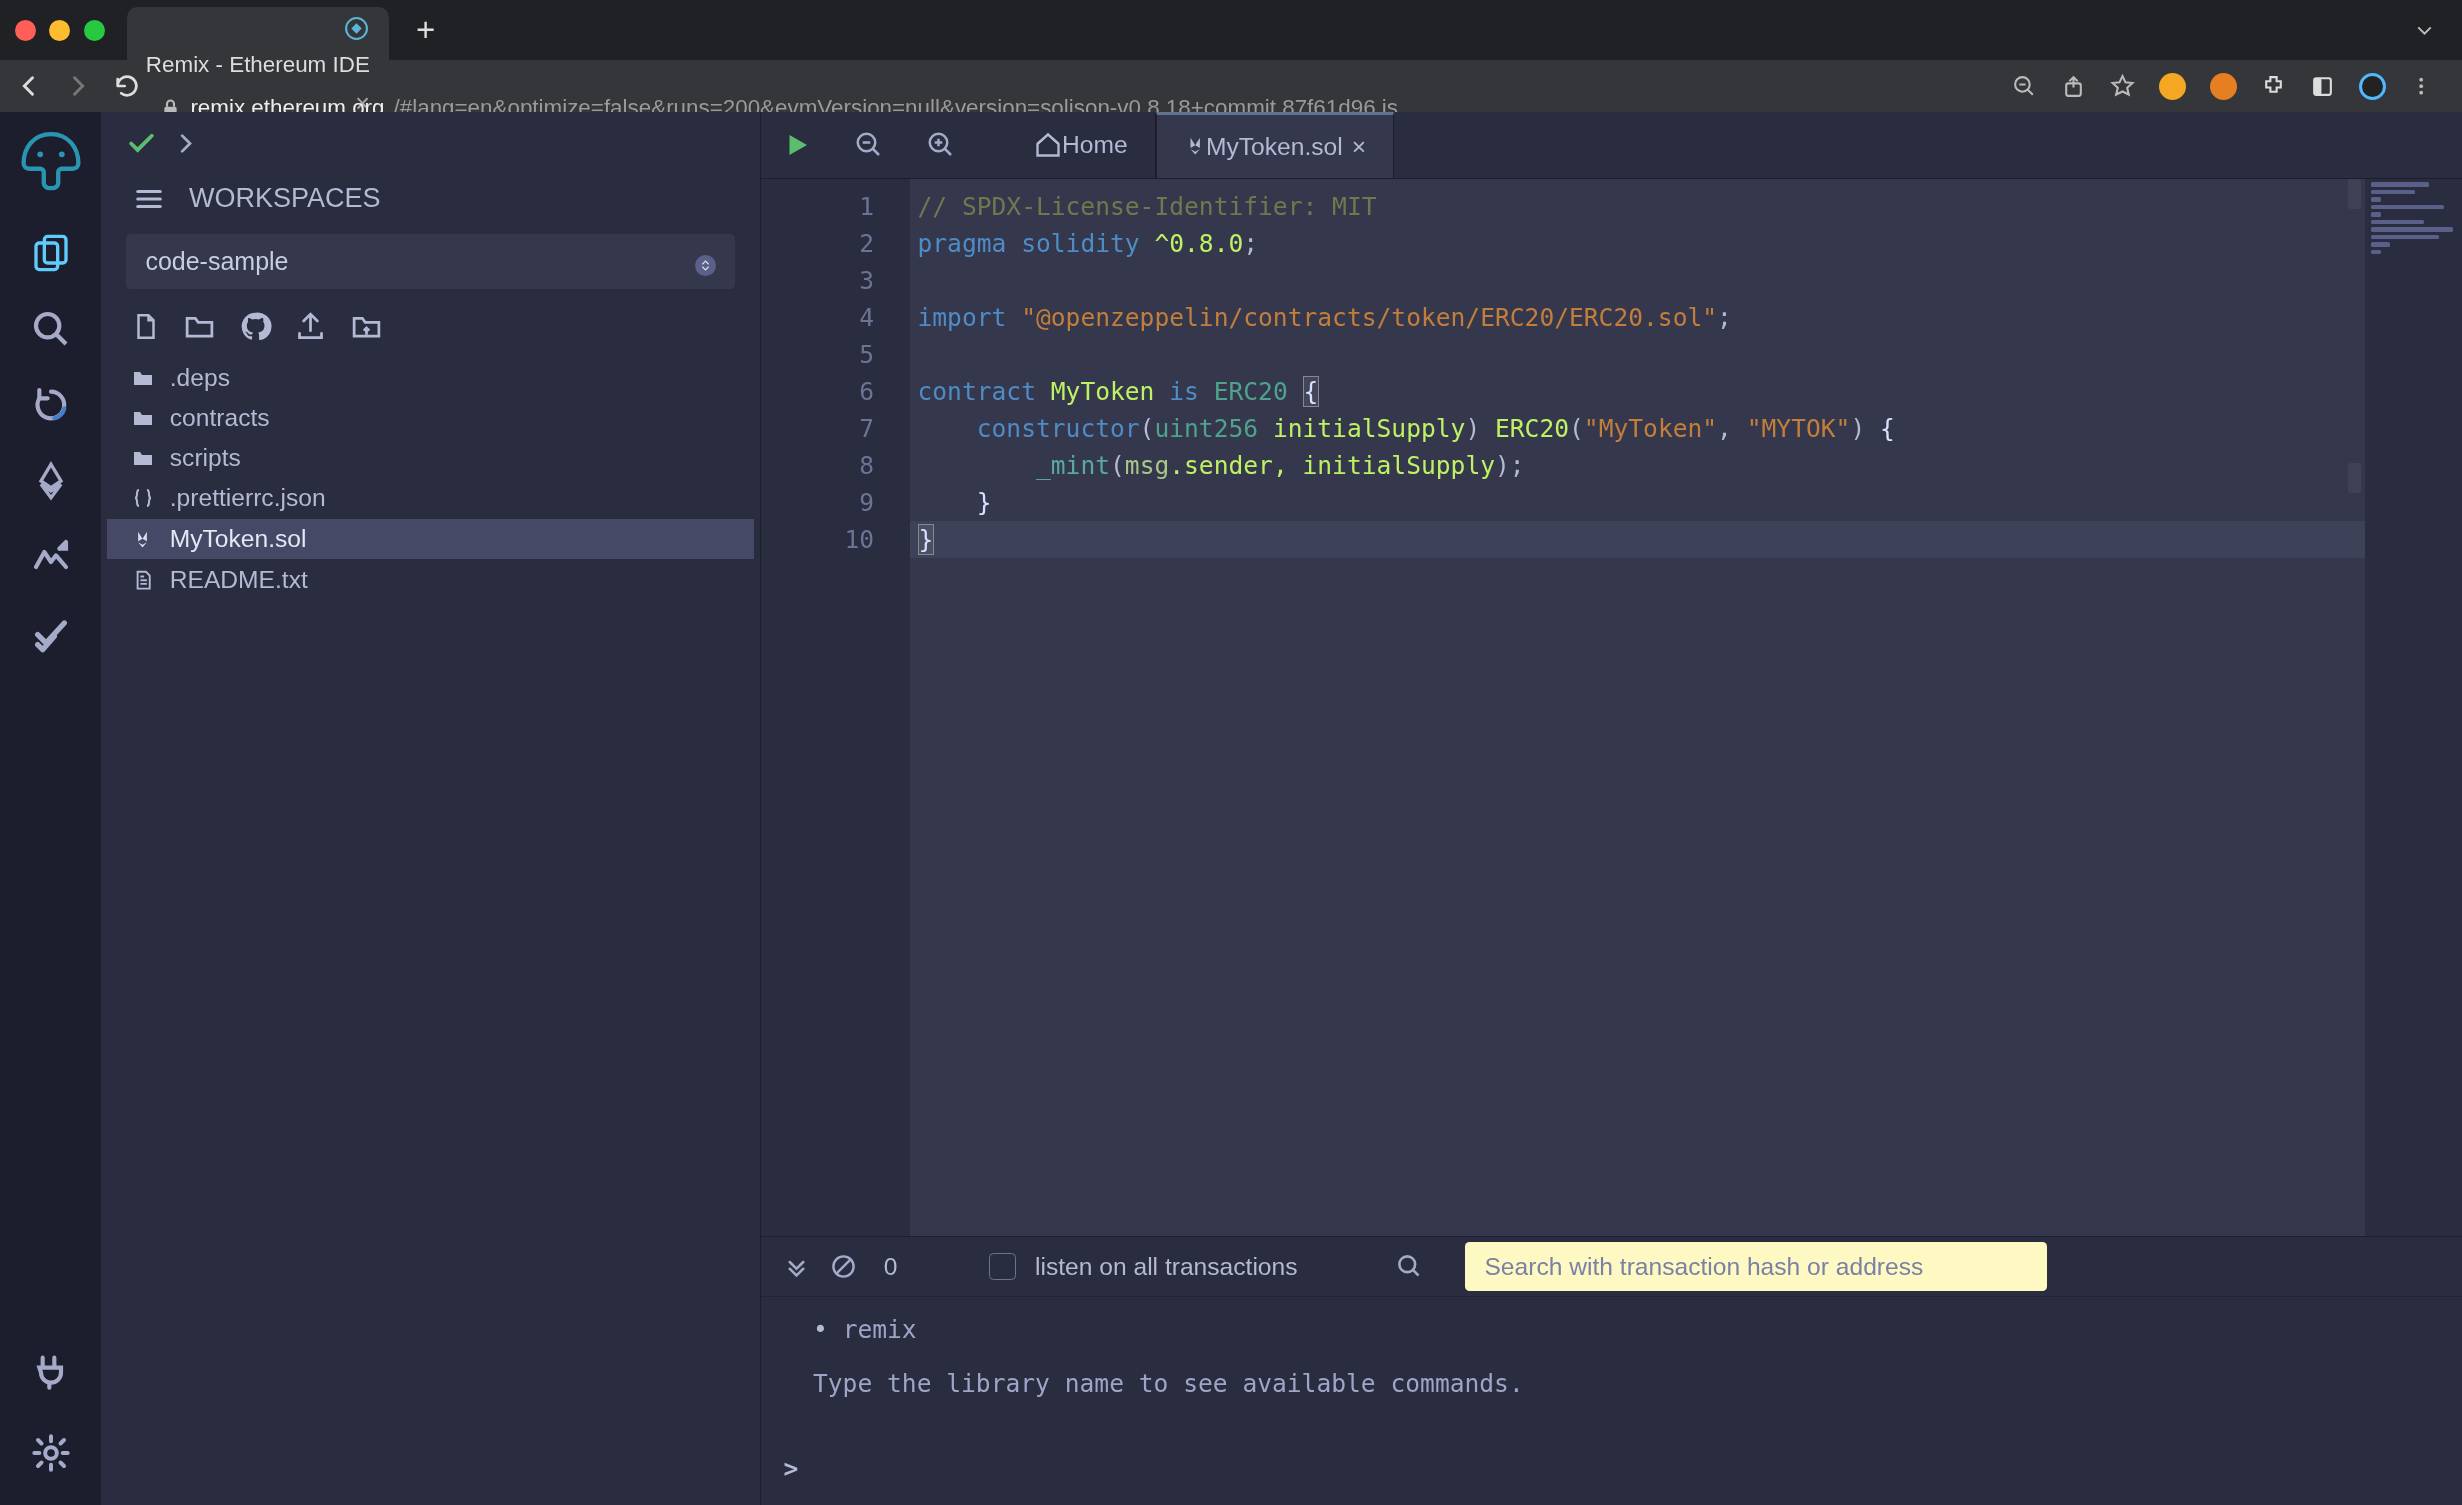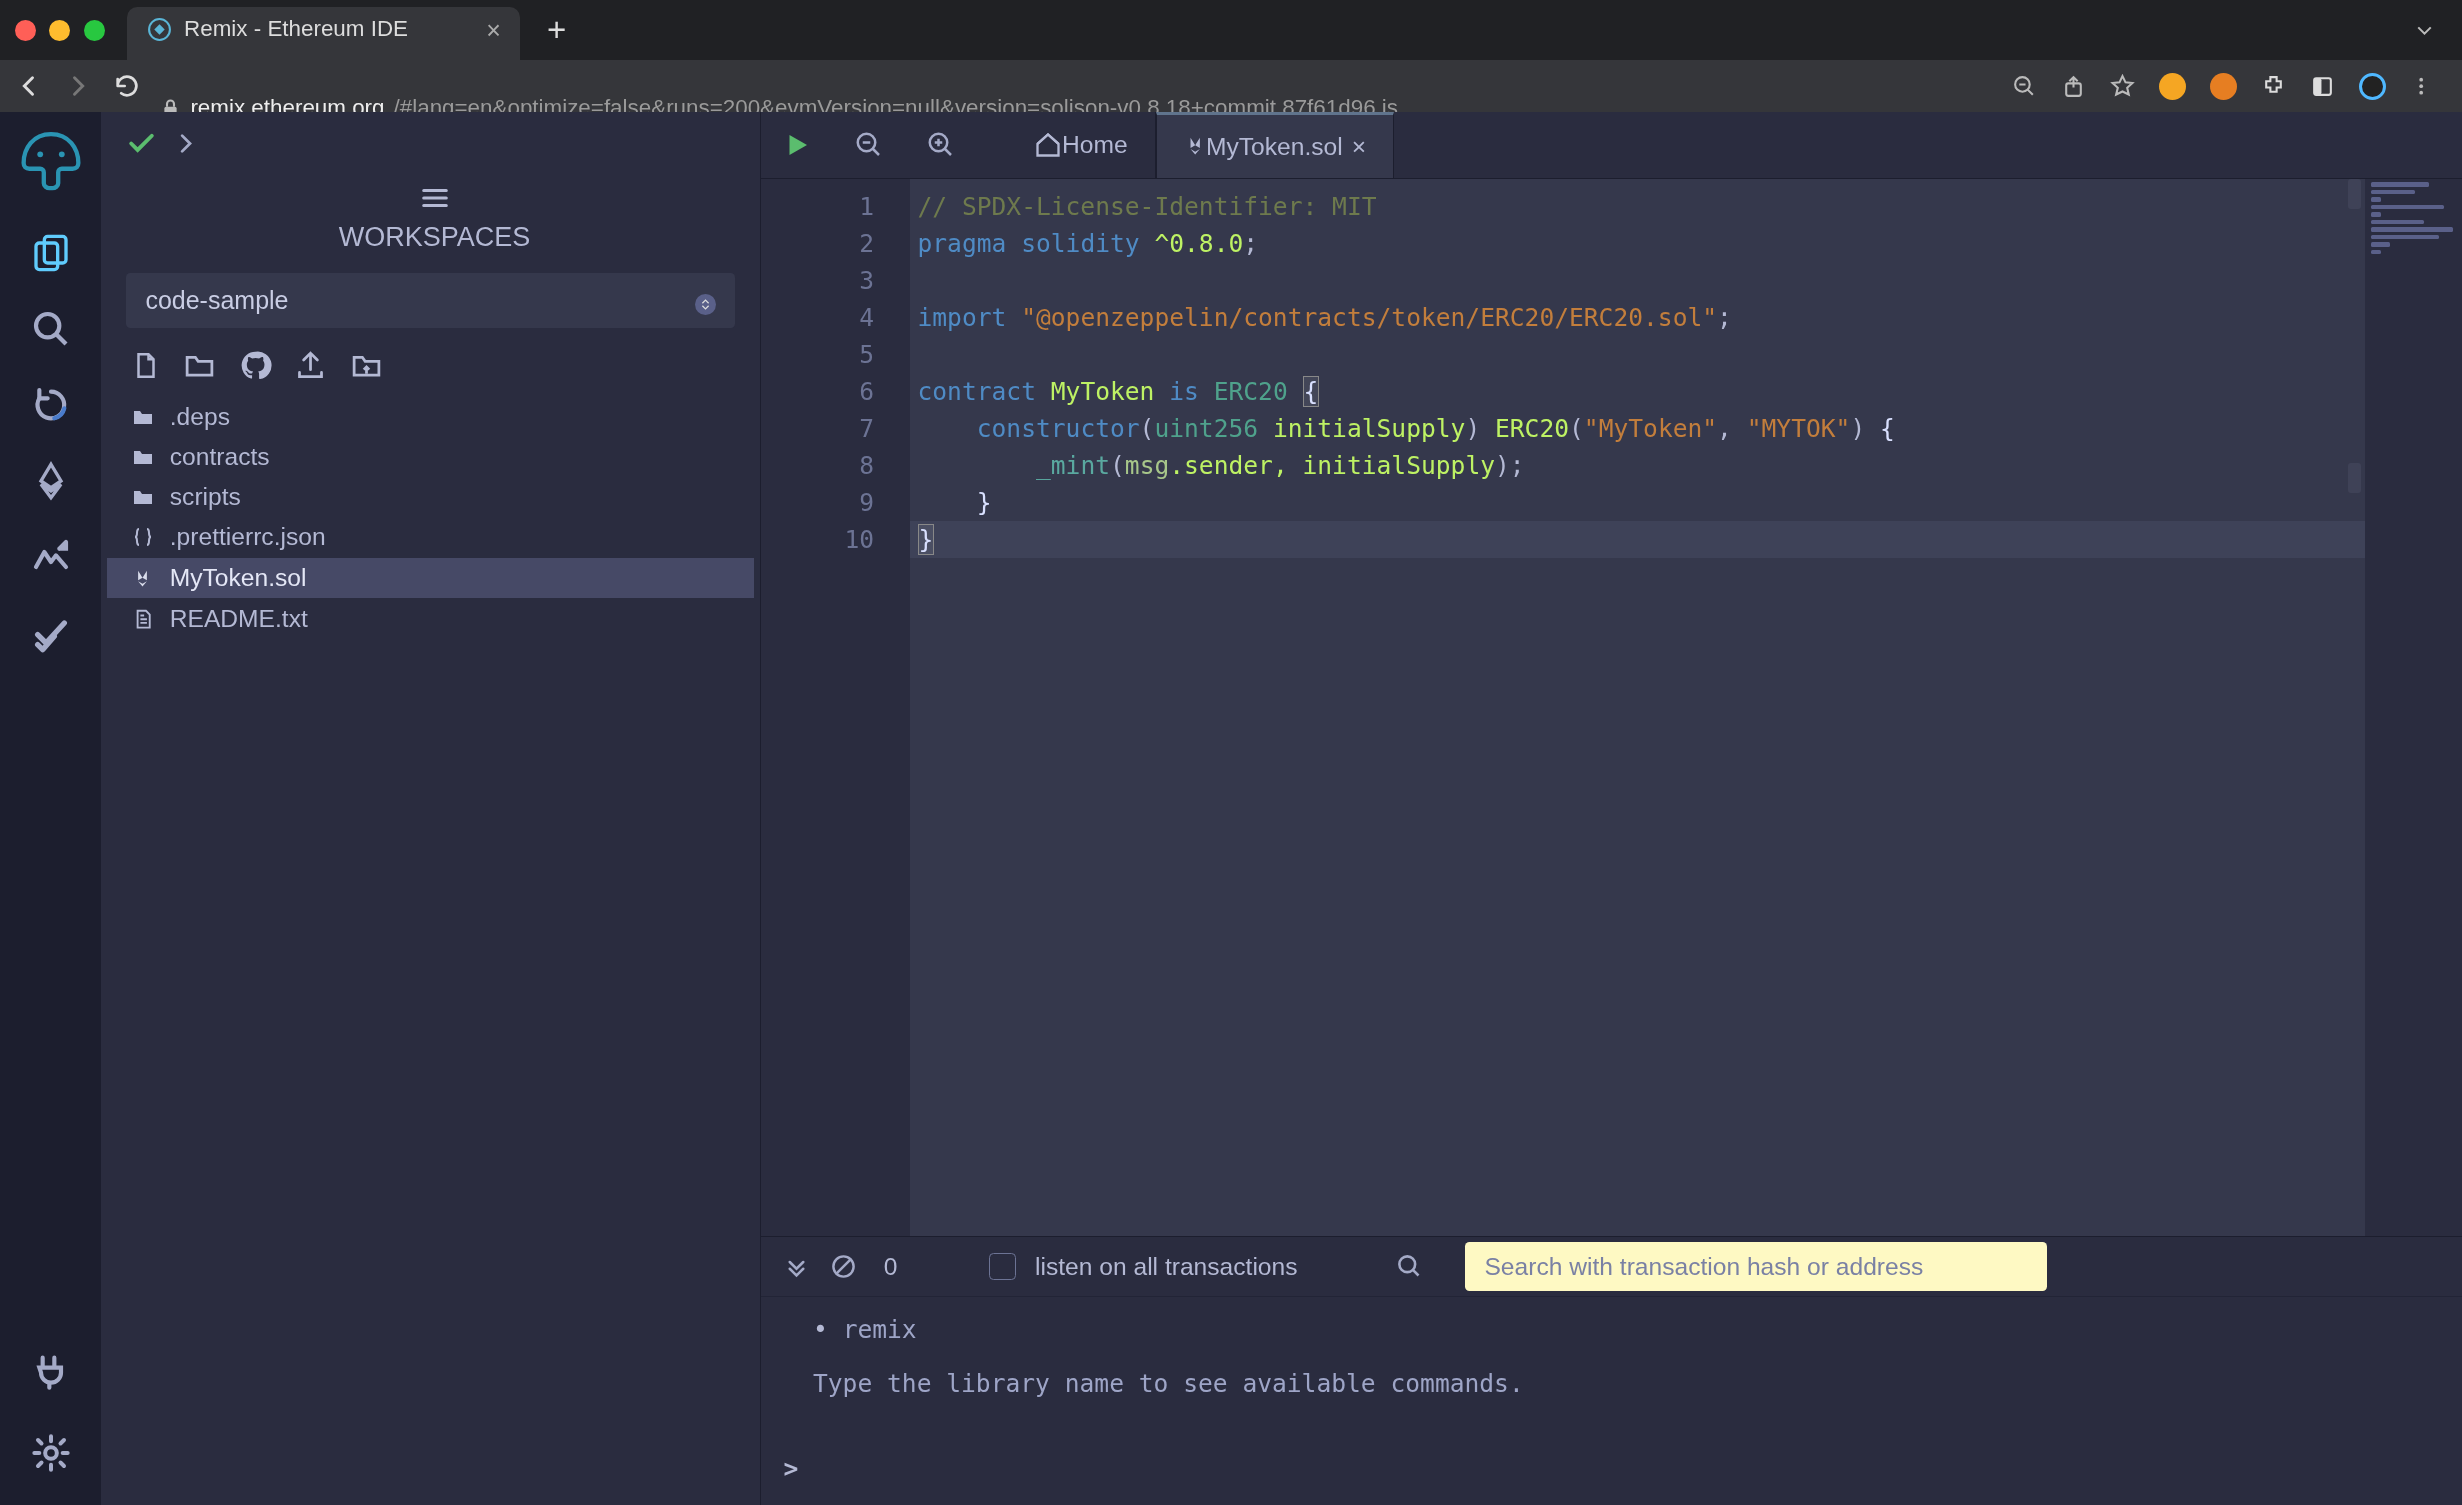--- a/index.html
+++ b/index.html
@@ -13,21 +13,21 @@
   font-size: 24px;
 }
 
 .browser-chrome { background: #2b2b2b; height: 112px; }
 .tab-bar { display: flex; align-items: center; height: 60px; padding: 0 15px; background: #202124;}
 .traffic-lights { display: flex; gap: 13.4px; padding-right: 22.4px;}
 .traffic-light { width: 21px; height: 21px; border-radius: 50%; }
 .tl-red { background: #ff5f57; }
 .tl-yellow { background: #febc2e; }
 .tl-green { background: #28c840; }
-.browser-tab { display: flex; align-items: flex-start; gap: 11.2px; background: #35363a; border-radius: 10.4px 10.4px 0 0; padding: 9px 18.7px; height: 54px; margin-top: 8px;}
+.browser-tab { display: flex; align-items: flex-end; gap: 11.2px; background: #35363a; border-radius: 10.4px 10.4px 0 0; padding: 9px 18.7px; height: 54px; margin-top: 8px; flex-direction: column;}
 .browser-tab .favicon { width: 27px; height: 27px; display: flex; align-items: center; justify-content: center;}
 .browser-tab .title { font-size: 22.4px; color: #ddd; }
 .tab-close { color: #aaa; font-size: 25px; padding-left: 67px;}
 .new-tab { color: #ddd; font-size: 33px; padding: 0 16.4px; margin-left: 11.2px;}
 .addr-bar { display: flex; align-items: center; height: 52px; padding: 0 15px; background: #35363a;}
 .nav-btns { display: flex; align-items: center; gap: 21px; color: #bbb; }
 .addr-input { flex: 1; display: flex; align-items: center; gap: 9px; padding: 0 19.4px; color: #ccc; font-size: 22.4px; margin-top: 43px;}
 .addr-input .url-rest { color: #9a9a9a; }
 .addr-right { display: flex; align-items: center; gap: 24px; padding-right: 15px; color: #bbb;}
 .ext-icon { width: 27px; height: 27px; border-radius: 50%; }
@@ -55,21 +55,21 @@
   background: #2a2c3f;
   border-right: 1.5px solid #1c1e2e;
   display: flex; flex-direction: column;
 }
 .panel-header {
   display: flex; align-items: center; padding: 16.4px 25px 16.4px 25px; gap: 15px;
 }
 .panel-title { font-size: 31px; color: #c9cde4; font-weight: 400; letter-spacing: 0.7px; flex: 1;}
 .panel-header .check { color: #4caf50; }
 .panel-header .chev { color: #a4aac7; }
-.ws-row { display: flex; align-items: center; gap: 9px; padding: 7.5px 25px 13.4px 33px; color: #b4b9d4; font-size: 27px; flex-direction: column;}
+.ws-row { display: flex; align-items: center; gap: 25px; padding: 7.5px 25px 13.4px 33px; color: #b4b9d4; font-size: 27px;}
 .ws-select { margin: 6px 25px 16.4px 25px; background: #35384c; border-radius: 4.5px; padding: 13.4px 19.4px; display: flex; align-items: flex-end; justify-content: space-between; font-size: 25px; color: #c9cde4;}
 .ws-select .updown { width: 21px; height: 21px; background: #5a6089; border-radius: 50%; display: flex; align-items: center; justify-content: center;}
 .file-actions { display: flex; gap: 22.4px; padding: 4.5px 30px 15px 30px; color: #b4b9d4;}
 .file-tree { padding: 0 6px; }
 .tree-item { display: flex; align-items: center; gap: 13.4px; padding: 6px 22.4px; font-size: 24.6px; color: #b4b9d4; cursor: pointer;}
 .tree-item.selected { background: #464966; color: #e4e7f6; border-top: 0.7px solid #2a2c3f; border-bottom: 0.7px solid #2a2c3f;}
 .tree-item .ticon { width: 27px; display: flex; justify-content: center;}
 
 
 .main { flex: 1; display: flex; flex-direction: column; background: #2a2c3f; }

